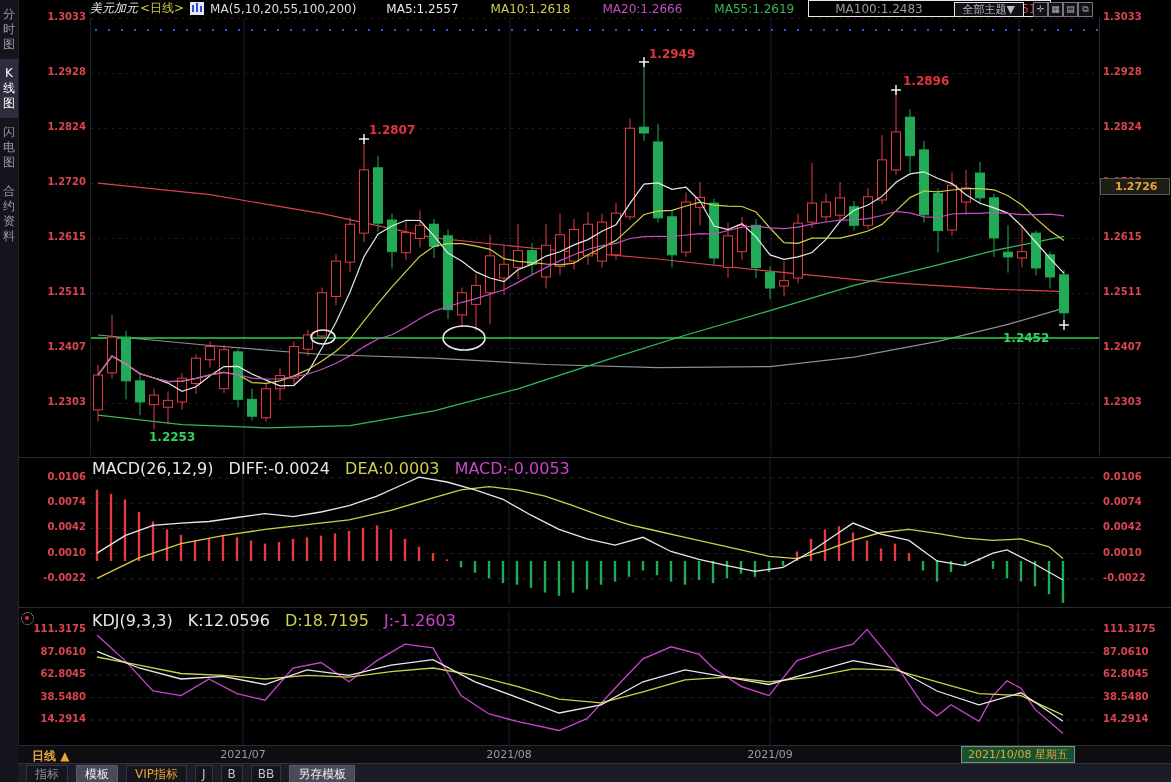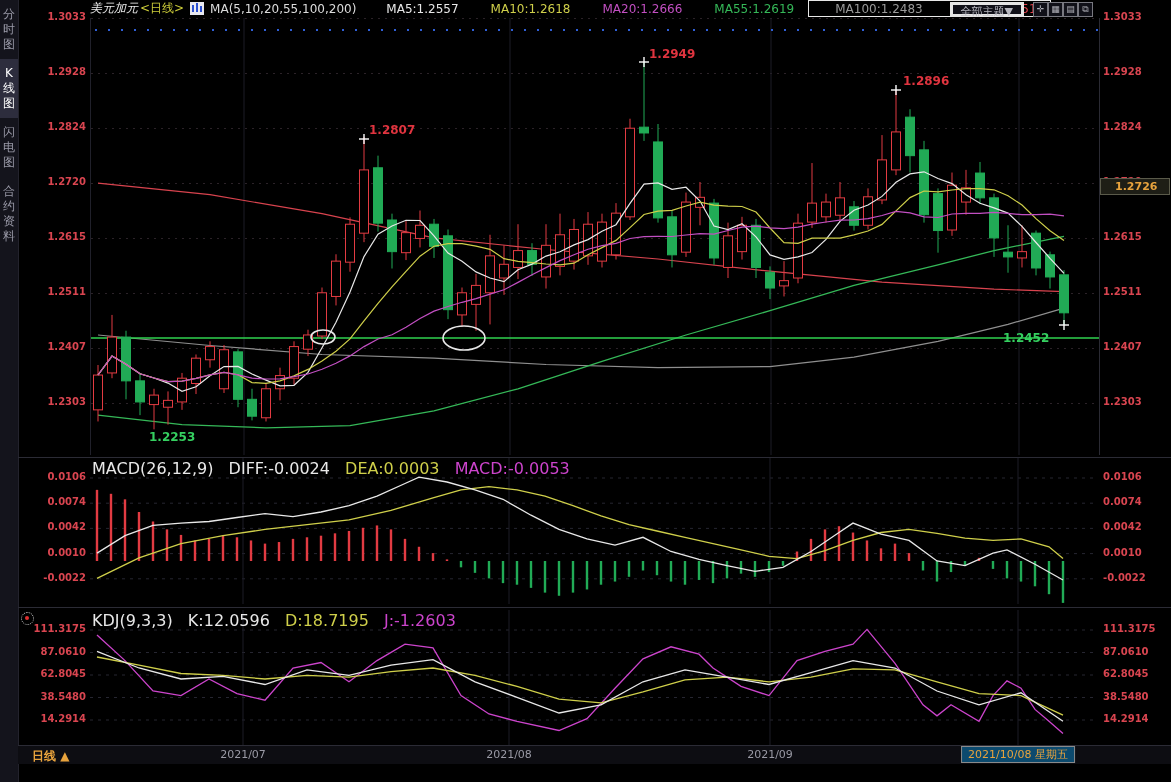--- a/index.html
+++ b/index.html
@@ -15,21 +15,21 @@
           font-size:12px;color:#dcdcdc;padding-left:72px;box-sizing:border-box;white-space:nowrap;}
   .header .sym{color:#e8e8e8;font-style:italic;}
   .header .period{color:#cfcf3a;margin-left:2px;}
   .hicon{display:inline-block;width:14px;height:13px;margin:0 6px;}
   .magroup{color:#dcdcdc;margin-right:10px;}
   .mav{margin-right:12px;margin-left:20px;}
   .mabox{display:inline-flex;border:1px solid #e8e8e8;padding:0 6px;height:15px;align-items:center;margin-left:2px;}
   .mabox .mav{margin-right:14px;}
   .mabox .mav:last-child{margin-right:0;}
   .header-right{position:absolute;right:78px;top:1px;display:flex;align-items:center;gap:3px;}
-  .theme-btn{background:#101018;border:3px solid #e5e5e5;color:#b8b8c0;font-size:11px;height:15px;line-height:13px;
+  .theme-btn{background:#101018;border:1px solid #e5e5e5;color:#b8b8c0;font-size:11px;height:15px;line-height:13px;
              padding:0 8px;font-family:"DejaVu Sans",sans-serif;cursor:pointer;margin-right:6px;}
   .hbtn{display:inline-block;width:13px;height:13px;border:1px solid #787880;color:#b0b0b8;font-size:9px;
         line-height:13px;text-align:center;cursor:pointer;background:#101018;}
   
   .axis-label{position:absolute;color:#d94550;font-size:10px;font-weight:bold;white-space:nowrap;}
   .price-tag{position:absolute;left:1100px;top:178px;width:54px;height:15px;background:#1e1e16;
              border:1px solid #5a5a4a;color:#e8a33d;font-size:11px;font-weight:bold;line-height:15px;padding-left:14px;}
   
   .panel-sep{position:absolute;left:18px;width:1153px;height:0;border-top:1px solid #2b2b35;}
   .panel-head{position:absolute;left:92px;font-size:16px;white-space:nowrap;z-index:5;}
@@ -39,21 +39,21 @@
   .kdj-ico{position:absolute;left:21px;top:612px;width:11px;height:11px;border:1px dotted #cfcfcf;border-radius:50%;}
   .kdj-ico:after{content:"";position:absolute;left:3px;top:3px;width:4px;height:4px;border-radius:50%;background:#e03030;}
   svg.chart{position:absolute;background:transparent;}
   #main-chart{left:90px;top:18px;border-left:1px solid #20202a;border-right:1px solid #2a2a33;}
   #macd-chart{left:90px;top:458px;}
   #kdj-chart{left:90px;top:610px;}
   
   .datebar{position:absolute;left:18px;top:745px;width:1153px;height:18px;background:#0d0d12;border-top:1px solid #2b2b35;}
   .period-label{position:absolute;left:14px;top:2px;color:#e8a33d;font-size:12px;font-weight:bold;cursor:pointer;}
   .tick{position:absolute;top:2px;transform:translateX(-50%);color:#9a9aa5;font-size:11px;white-space:nowrap;}
-  .tick.hl{color:#e8a33d;border:1px solid #8a8a8a;background:#0c4a6e;padding:0 6px;top:0;line-height:15px;}
+  .tick.hl{color:#e8a33d;border:1px solid #8a8a8a;background:#14532d;padding:0 6px;top:0;line-height:15px;}
   
   .toolbar{position:absolute;left:18px;top:763px;width:1153px;height:19px;background:#1c1c26;border-top:1px solid #33333d;
            display:flex;align-items:center;font-size:12px;}
   .tab{margin-left:8px;padding:0 8px;height:16px;line-height:16px;color:#8a8a95;border:1px solid #34343e;
        background:#15151d;cursor:pointer;white-space:nowrap;}
   .tab.active{background:#4a4a58;color:#f0f0f0;border-color:#5a5a68;}
   .tab.vip{color:#e8a33d;}
   .tab.mini{padding:0 6px;color:#c0c0c8;}
 </style>
 </head>
@@ -438,13 +438,22 @@
       <polyline points="7,24.9 35,50.6 63,81.0 91,85.6 119,69.0 147,83.7 175,90.2 203,58.0 231,52.5 259,71.8 287,50.6 315,34.1 343,37.8 371,85.6 399,104.0 427,111.3 469,120.5 497,108.6 525,78.2 553,48.8 581,36.8 609,44.2 623,58.0 651,76.4 679,85.6 707,50.6 735,41.4 763,34.1 777,19.4 805,53.4 833,94.8 847,105.8 861,94.8 889,111.3 903,85.6 917,70.9 931,78.2 945,99.4 959,111.3 973,123.5" fill="none" stroke="#cc44cc" stroke-width="1.3"></polyline>
       <polyline points="7,47.0 49,55.2 91,63.5 133,65.3 175,69.0 217,65.3 259,67.2 301,61.7 343,58.0 385,65.3 427,76.4 469,89.2 511,92.9 553,81.9 595,69.9 637,67.2 679,71.8 721,67.2 763,58.9 805,59.8 847,71.8 889,83.7 931,85.6 973,105.1" fill="none" stroke="#cfcf4a" stroke-width="1.3"></polyline>
       <polyline points="7,41.4 49,58.0 91,69.0 133,66.3 175,74.5 217,59.8 259,65.3 301,55.2 343,49.7 385,71.8 427,87.4 469,103.0 511,94.8 553,71.8 595,59.8 637,67.2 679,74.5 721,62.6 763,50.6 805,58.0 847,81.0 889,94.8 931,82.8 973,111.3" fill="none" stroke="#e8e8e8" stroke-width="1.3"></polyline>
     </svg>
 
   <div class="datebar">
     <span class="period-label">日线 ▲</span>
     <span id="date-ticks"><span class="tick" style="left: 225px;">2021/07</span><span class="tick" style="left: 491px;">2021/08</span><span class="tick" style="left: 752px;">2021/09</span><span class="tick hl" style="left: 1000px;">2021/10/08 星期五</span></span>
   </div>
 
+  <div class="toolbar" id="toolbar">
+      <span class="tab">指标</span>
+      <span class="tab active">模板</span>
+      <span class="tab vip">VIP指标</span>
+      <span class="tab mini">J</span>
+      <span class="tab mini">B</span>
+      <span class="tab mini">BB</span>
+      <span class="tab active">另存模板</span>
+    </div>
 </div>
 
 </body></html>

